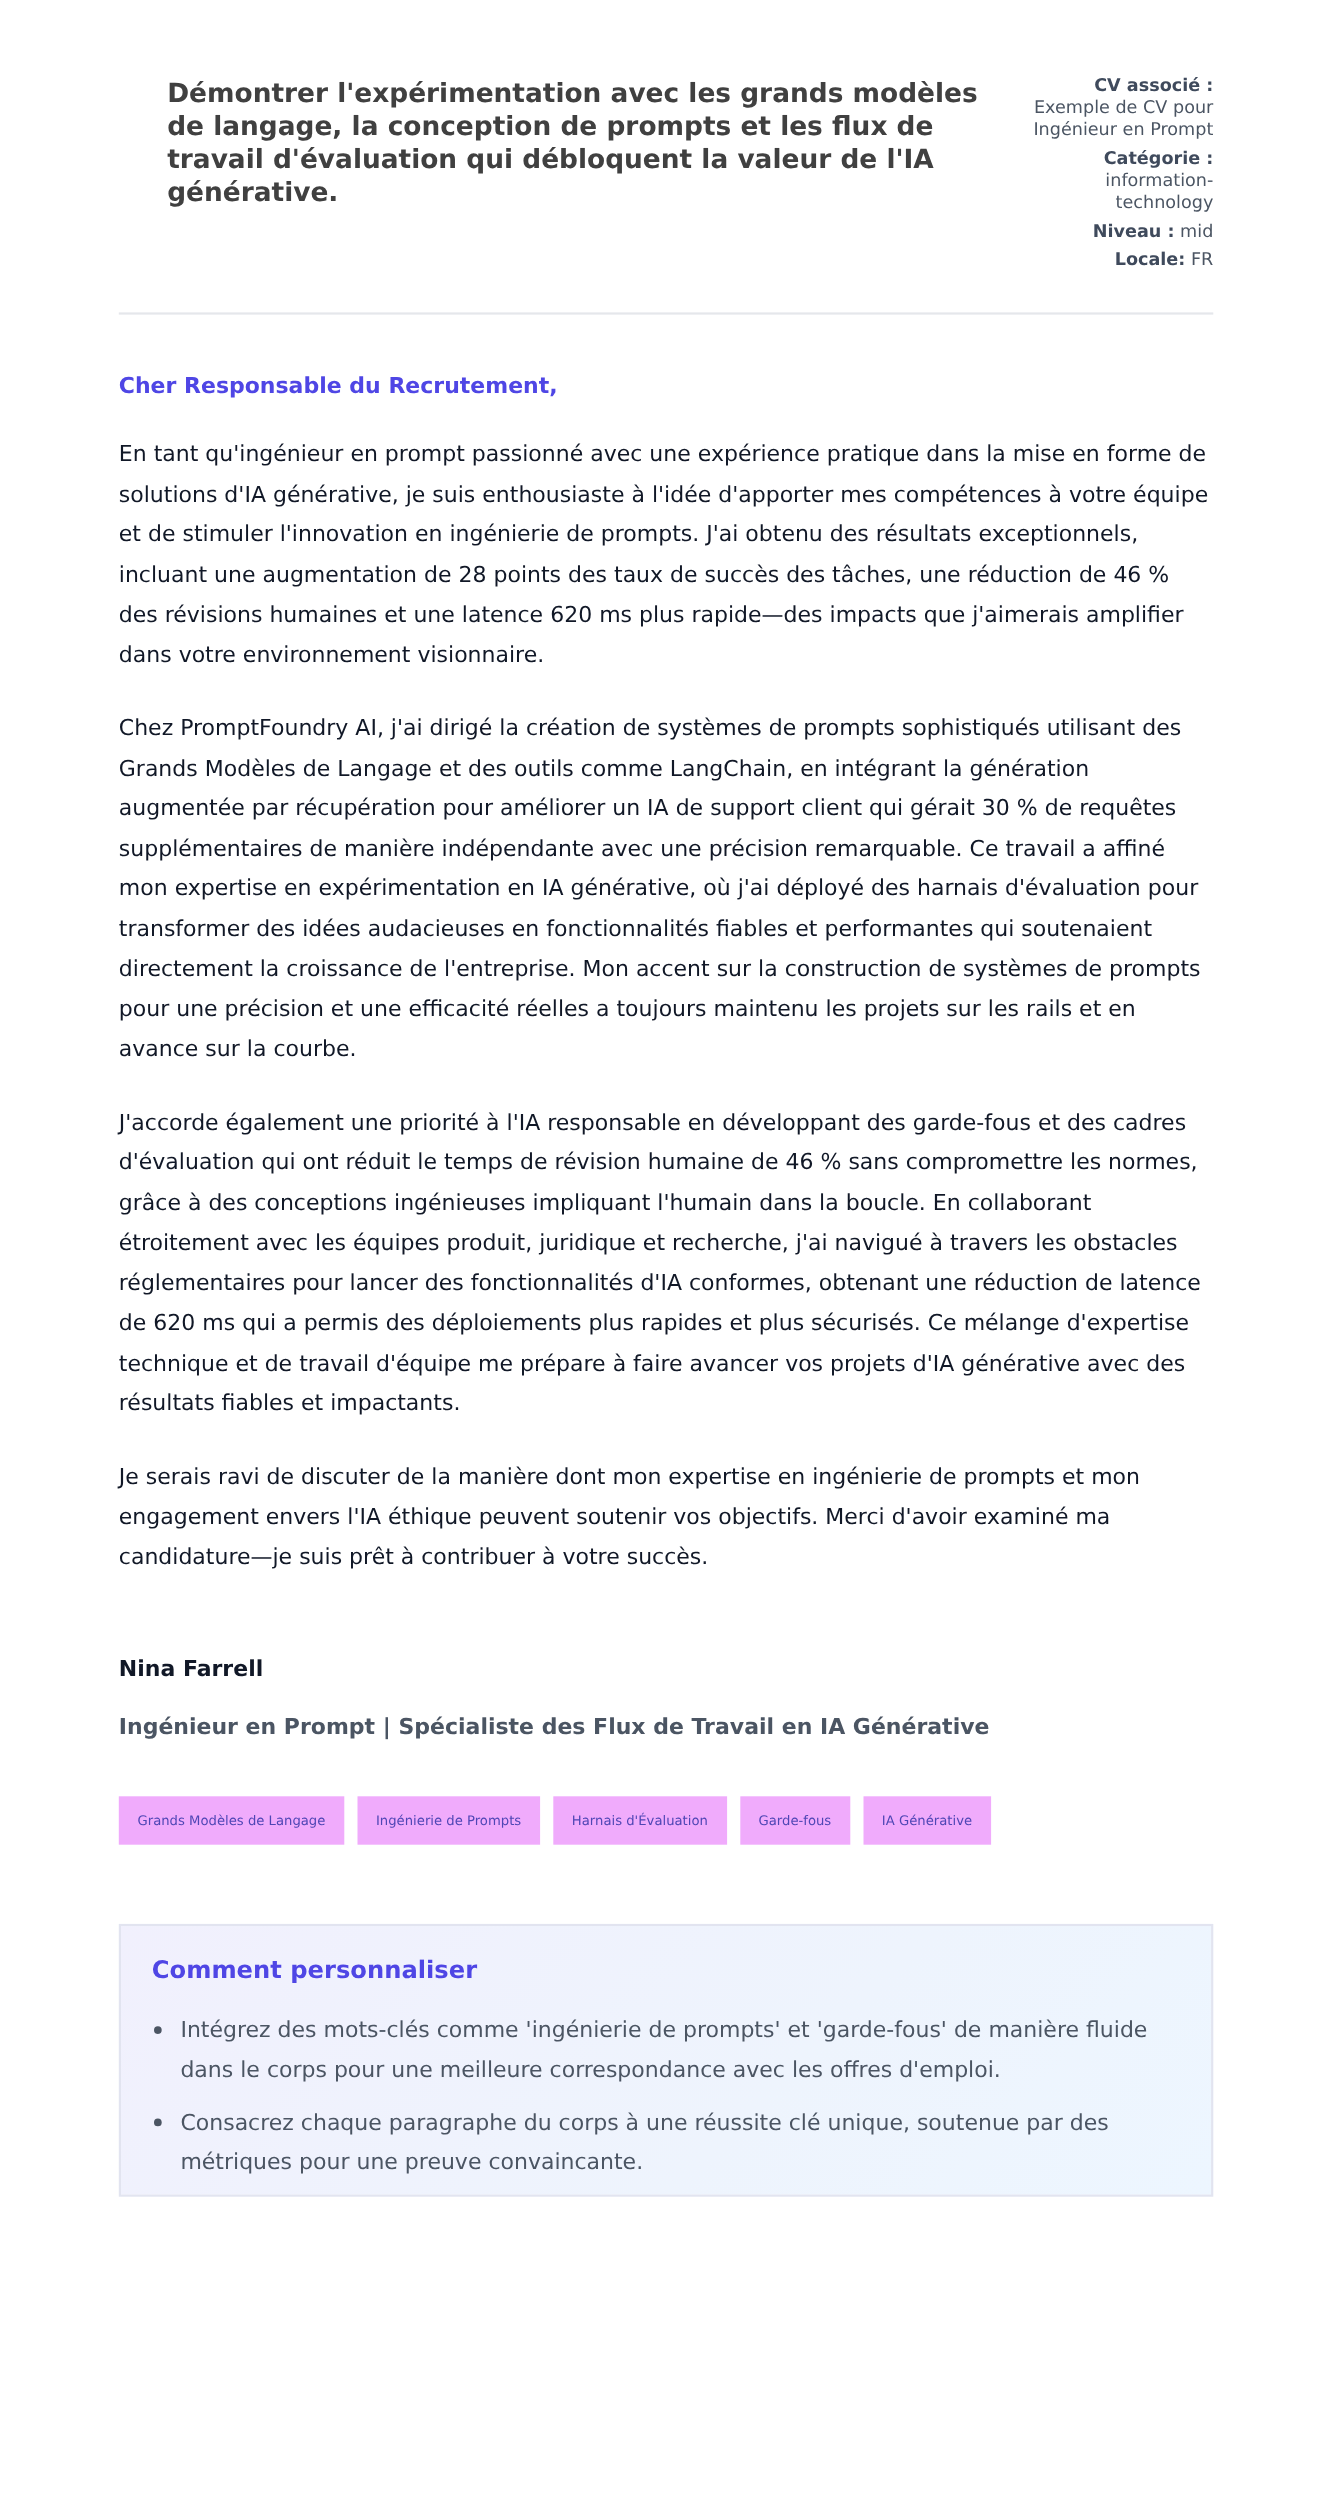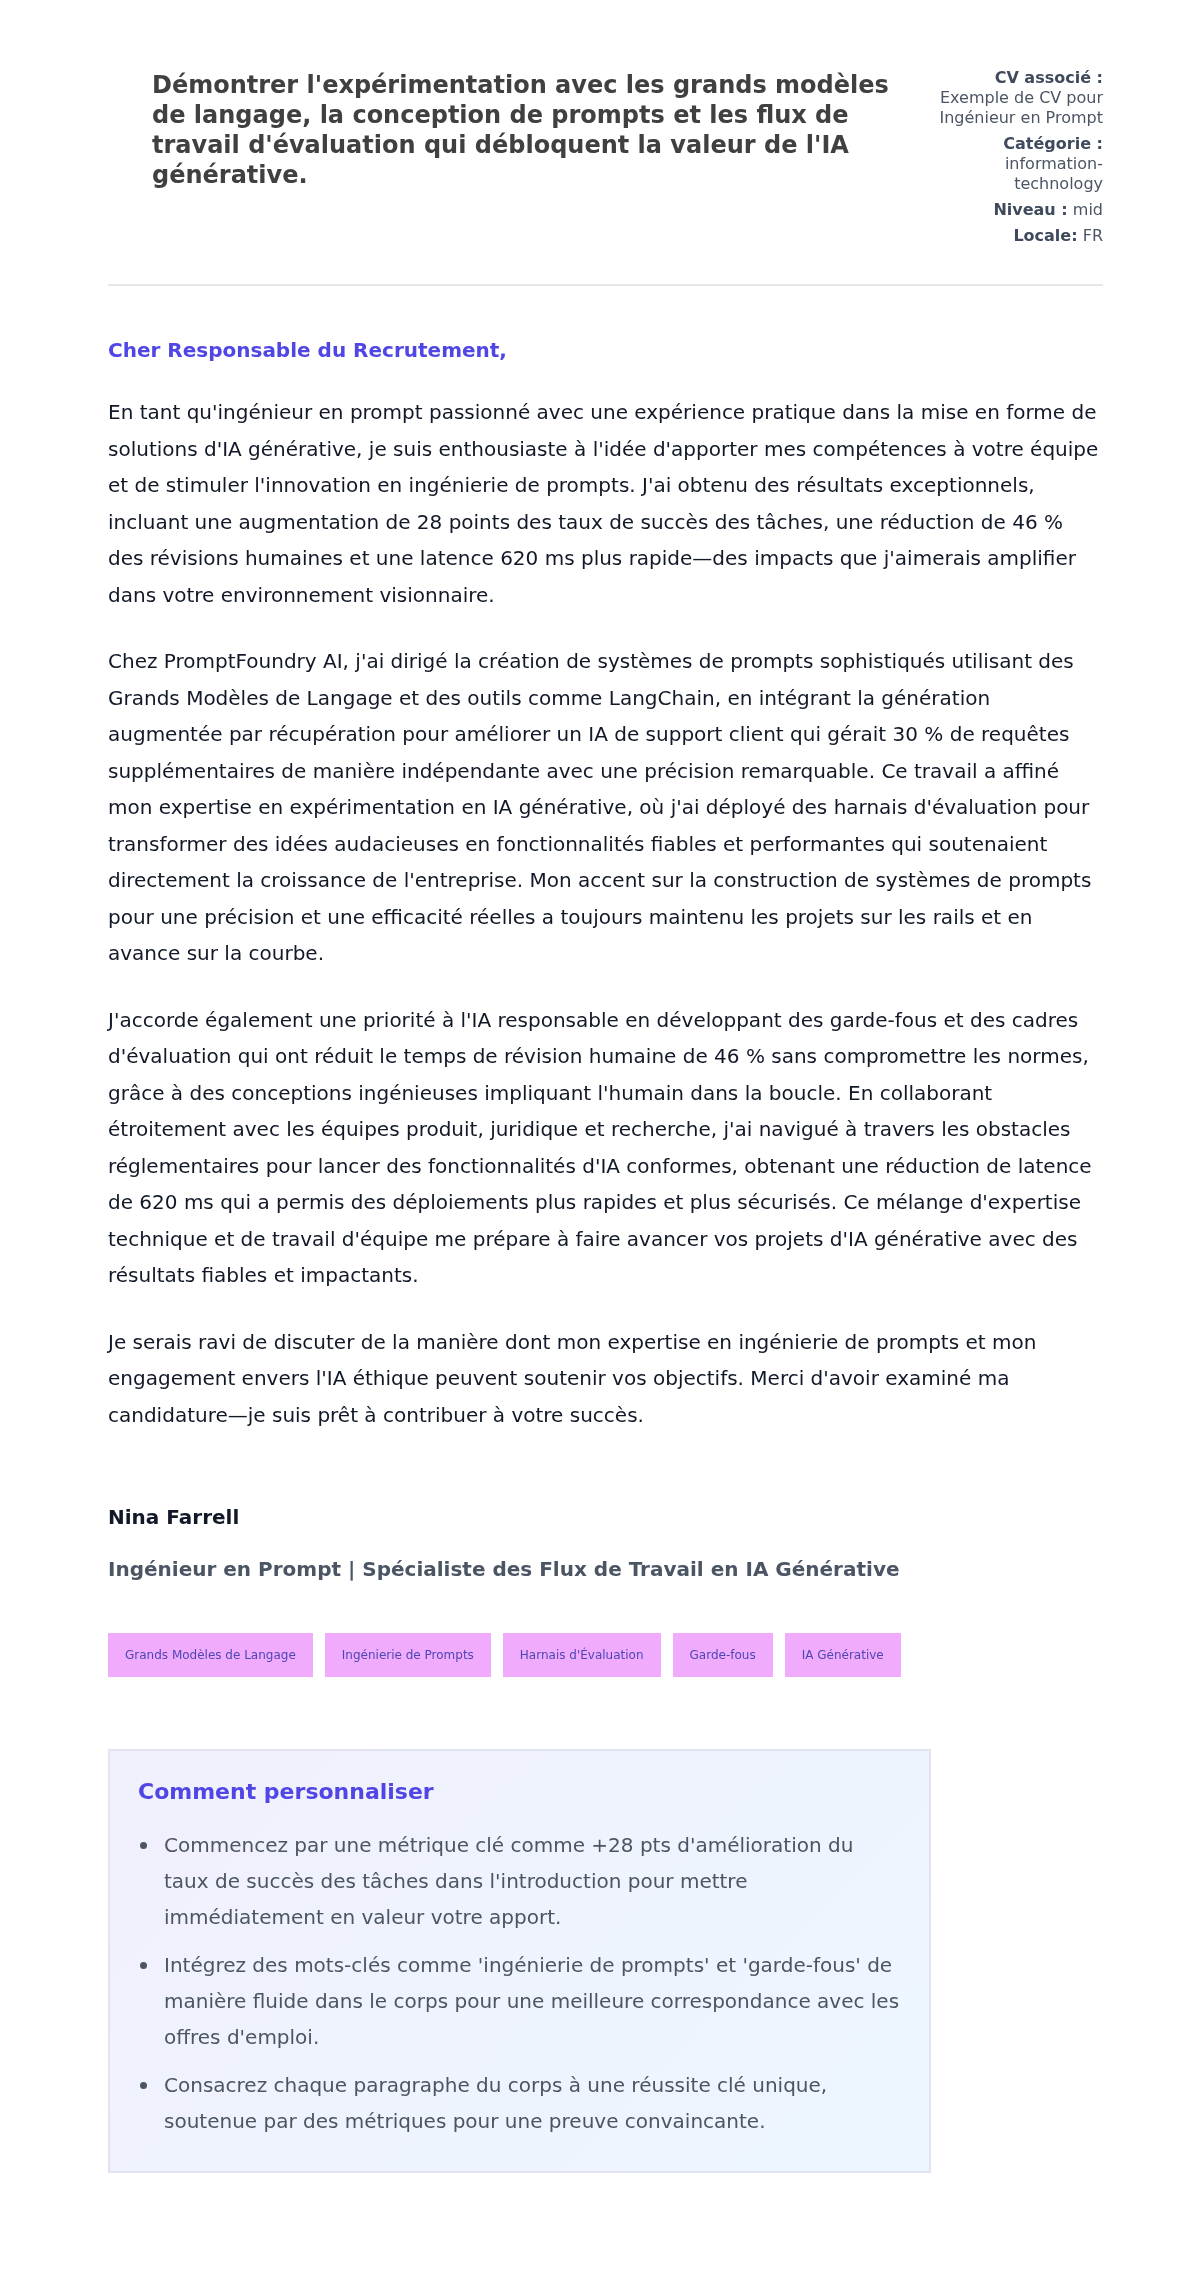--- a/index.html
+++ b/index.html
@@ -84,24 +84,24 @@
     }
     .tag {
       background: #f0abfc;
       color: #4f46b5;
       font-size: 12px;
       line-height: 20px;
       padding: 12px 17px;
     }
     .tips {
       margin-top: 72px;
-      width: 823px;
+      width: 995px;
       border: 2px solid #e2e4f0;
       background: linear-gradient(135deg, #f1f0fd 0%, #eef4fd 60%, #edf6ff 100%);
-      padding: 26px 28px 32px 28px;
+      padding: 26px 28px 12px 28px;
     }
     .tips-title {
       font-size: 22px;
       font-weight: bold;
       color: #4f46e5;
       line-height: 30px;
     }
     .tips-list {
       margin-top: 20px;
       list-style: none;
@@ -173,24 +173,20 @@
     <span class="tag">Harnais d'Évaluation</span>
     <span class="tag">Garde-fous</span>
     <span class="tag">IA Générative</span>
   </div>
 
   <aside class="tips">
     <h3 class="tips-title">Comment personnaliser</h3>
     <ul class="tips-list">
       <li class="tips-item">
         <span class="bullet"></span>
-        <span>Commencez par une métrique clé comme +28 pts d'amélioration du taux de succès des tâches dans l'introduction pour mettre immédiatement en valeur votre apport.</span>
-      </li>
-      <li class="tips-item">
-        <span class="bullet"></span>
         <span>Intégrez des mots-clés comme 'ingénierie de prompts' et 'garde-fous' de manière fluide dans le corps pour une meilleure correspondance avec les offres d'emploi.</span>
       </li>
       <li class="tips-item">
         <span class="bullet"></span>
         <span>Consacrez chaque paragraphe du corps à une réussite clé unique, soutenue par des métriques pour une preuve convaincante.</span>
       </li>
     </ul>
   </aside>
 
 </div>

